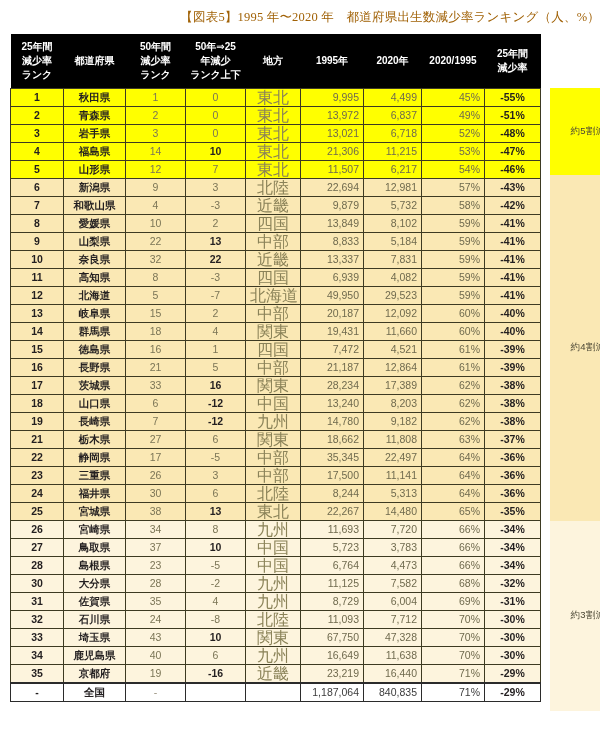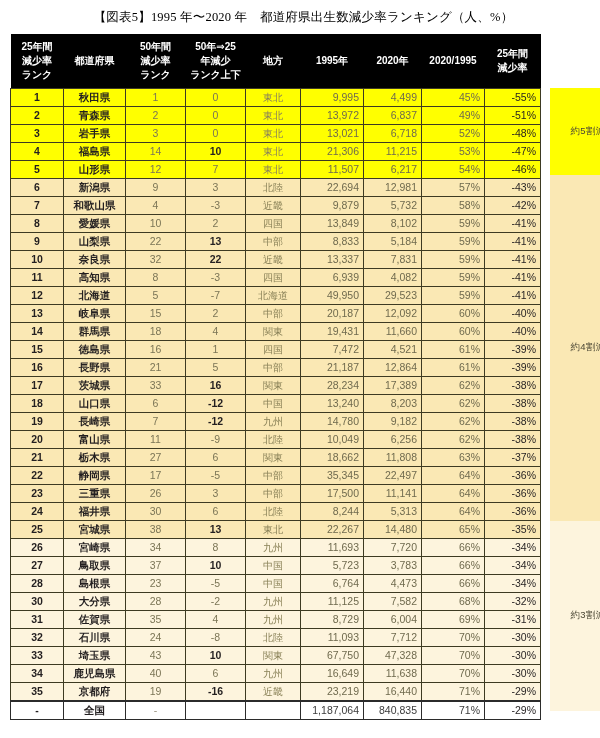--- a/index.html
+++ b/index.html
@@ -10,23 +10,23 @@
   body {
     width: 600px;
     height: 738px;
     font-family: "Liberation Sans", "DejaVu Sans", sans-serif;
     overflow: hidden;
     position: relative;
   }
 
   
   #chart-title {
-    text-align: center;
+    text-align: right;
     font-size: 12.5px;
-    color: #000000;
+    color: #a16207;
     letter-spacing: 0.2px;
     padding: 9px 0 8px 7px;
     white-space: nowrap;
     font-family: "Liberation Serif", "DejaVu Serif", serif;
   }
 
   
   #table-wrap {
     position: relative;
     margin: 0 0 0 10px;
@@ -78,24 +78,24 @@
     line-height: 17px;
     white-space: nowrap;
     overflow: hidden;
   }
 
   td.rank      { text-align: center; font-weight: bold; color: #231f20; }
   td.pref      { text-align: center; font-weight: bold; color: #231f20; }
   td.rank50    { text-align: center; color: #7b7556; }
   td.delta     { text-align: center; color: #7b7556; }
   td.delta.em  { color: #231f20; font-weight: bold; }
-  td.region    { text-align: center; color: #8a8258; font-size: 10px; }
+  td.region    { text-align: center; color: #8a8258; font-size: 16px; }
   td.num       { text-align: right; color: #6f6a4e; }
   td.ratio     { text-align: right; color: #6f6a4e; }
-  td.drop      { text-align: right; font-weight: normal; color: #231f20; }
+  td.drop      { text-align: center; font-weight: bold; color: #231f20; }
 
   
   tr.band-5 td { background: #ffff00; }
   tr.band-4 td { background: #fae8b4; }
   tr.band-3 td { background: #fdf4dd; }
   tr.total  td { background: #ffffff; }
 
   tr.total td.rank,
   tr.total td.pref   { color: #231f20; }
   tr.total td.rank50 { color: #9a9480; }
@@ -403,31 +403,20 @@
           <td class="pref">長崎県</td>
           <td class="rank50">7</td>
           <td class="delta em">-12</td>
           <td class="region">九州</td>
           <td class="num">14,780</td>
           <td class="num">9,182</td>
           <td class="ratio">62%</td>
           <td class="drop">-38%</td>
         </tr>
         <tr class="band-4">
-          <td class="rank">20</td>
-          <td class="pref">富山県</td>
-          <td class="rank50">11</td>
-          <td class="delta">-9</td>
-          <td class="region">北陸</td>
-          <td class="num">10,049</td>
-          <td class="num">6,256</td>
-          <td class="ratio">62%</td>
-          <td class="drop">-38%</td>
-        </tr>
-        <tr class="band-4">
           <td class="rank">21</td>
           <td class="pref">栃木県</td>
           <td class="rank50">27</td>
           <td class="delta">6</td>
           <td class="region">関東</td>
           <td class="num">18,662</td>
           <td class="num">11,808</td>
           <td class="ratio">63%</td>
           <td class="drop">-37%</td>
         </tr>

